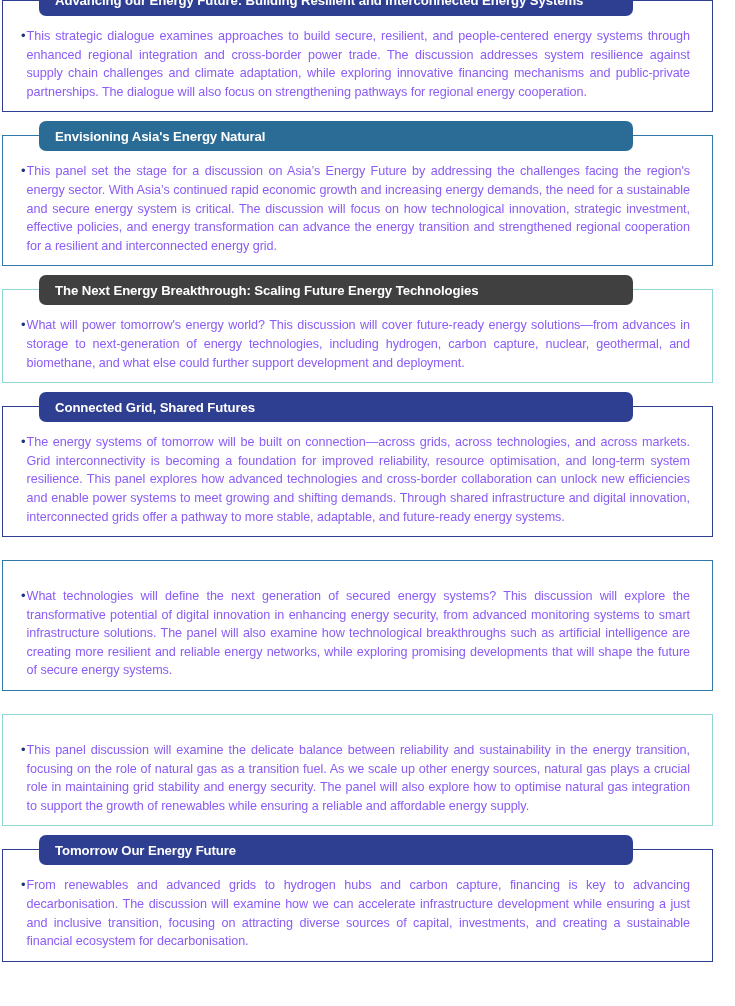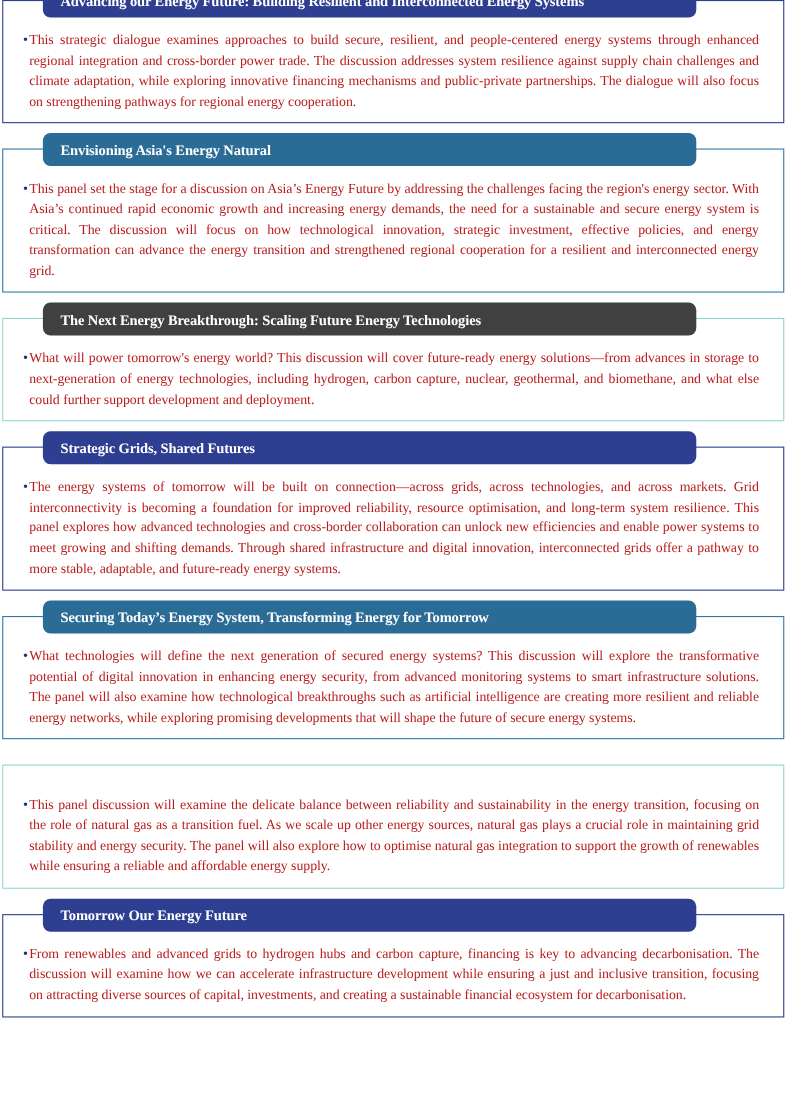--- a/index.html
+++ b/index.html
@@ -20,21 +20,20 @@
     height: 1006px;
     box-sizing: border-box;
     padding: 0;
   }
 
   .session {
     position: relative;
     box-sizing: border-box;
     margin: 0 0 0 2px;
     width: 711px;
-    font-family: Liberation Serif, serif;
   }
 
   
   .session-box {
     position: relative;
     box-sizing: border-box;
     border: 1.3px solid #2e3e91;
     background: #ffffff;
     padding: 20px 22px 10px 16px;
   }
@@ -73,21 +72,21 @@
   .bullet {
     color: #1f3379;
     font-size: 13px;
     line-height: 18.6px;
     padding-left: 2px;
     padding-right: 1px;
     flex: 0 0 auto;
   }
 
   .session-text {
-    color: #b91c1c;
+    color: #8b5cf6;
     font-size: 12.6px;
     line-height: 18.6px;
     text-align: justify;
     text-justify: inter-word;
     flex: 1 1 auto;
     letter-spacing: -0.05px;
   }
 
   
   .v-navy .session-box   { border-color: #2e3e91; }
@@ -135,33 +134,30 @@
         </div>
         <div class="session-body">
           <span class="bullet">•</span>
           <div class="session-text">What will power tomorrow's energy world?  This discussion will cover future-ready energy solutions—from advances in storage to next-generation of energy technologies, including hydrogen, carbon capture, nuclear, geothermal, and biomethane, and what else could further support development and deployment.</div>
         </div>
       </div>
     </div>
     <div class="session v-navy">
       <div class="session-box">
         <div class="session-header">
-          <span class="session-title">Strategic Grids, Shared Futures</span>
+          <span class="session-title">Connected Grid, Shared Futures</span>
         </div>
         <div class="session-body">
           <span class="bullet">•</span>
           <div class="session-text">The energy systems of tomorrow will be built on connection—across grids, across technologies, and across markets. Grid interconnectivity is becoming a foundation for improved reliability, resource optimisation, and long-term system resilience. This panel explores how advanced technologies and cross-border collaboration can unlock new efficiencies and enable power systems to meet growing and shifting demands. Through shared infrastructure and digital innovation, interconnected grids offer a pathway to more stable, adaptable, and future-ready energy systems.</div>
         </div>
       </div>
     </div>
     <div class="session v-steel">
       <div class="session-box">
-        <div class="session-header">
-          <span class="session-title">Securing Today’s Energy System, Transforming Energy for Tomorrow</span>
-        </div>
         <div class="session-body">
           <span class="bullet">•</span>
           <div class="session-text">What technologies will define the next generation of secured energy systems? This discussion will explore the transformative potential of digital innovation in enhancing energy security, from advanced monitoring systems to smart infrastructure solutions. The panel will also examine how technological breakthroughs such as artificial intelligence are creating more resilient and reliable energy networks, while exploring promising developments that will shape the future of secure energy systems.</div>
         </div>
       </div>
     </div>
     <div class="session v-teal">
       <div class="session-box">
         <div class="session-body">
           <span class="bullet">•</span>

